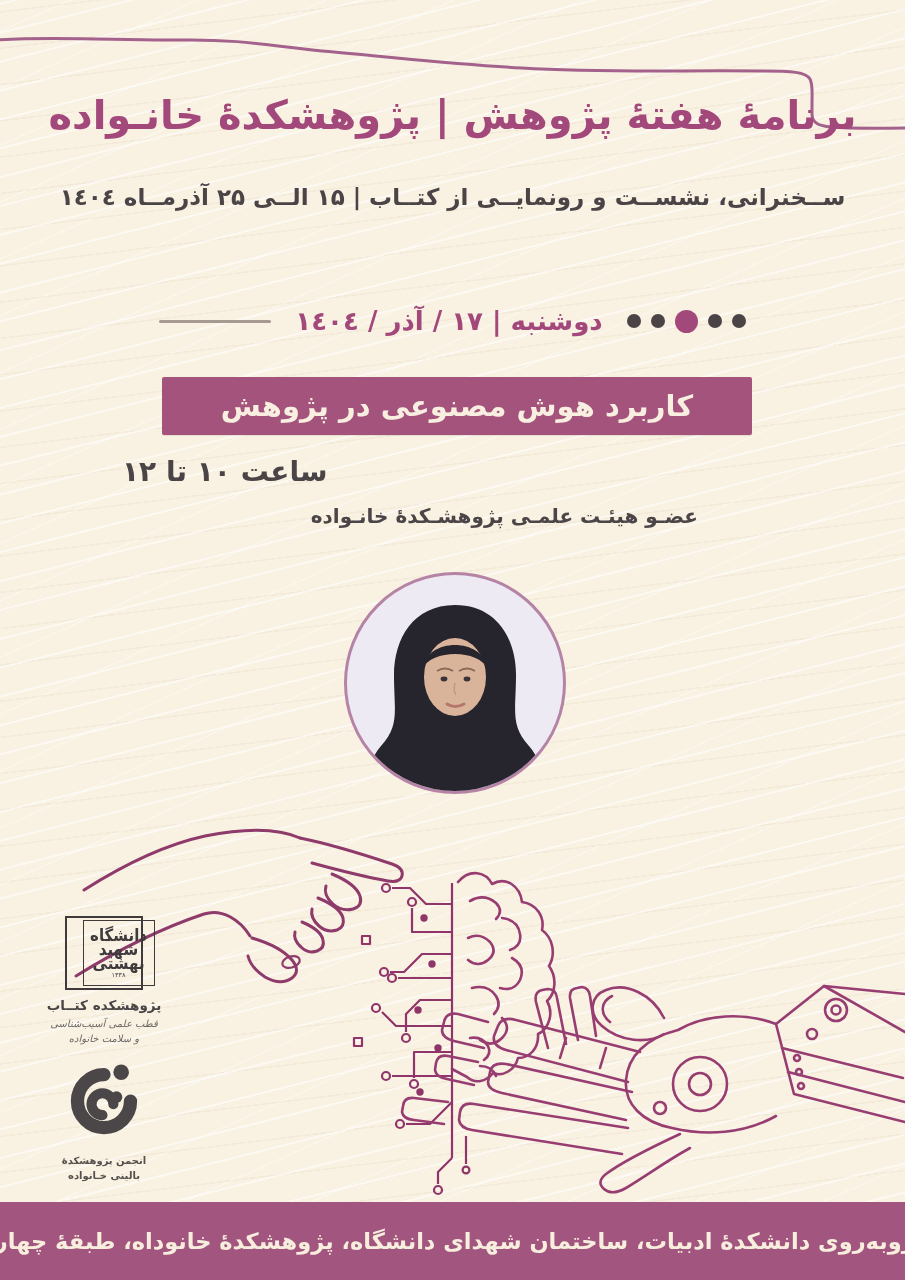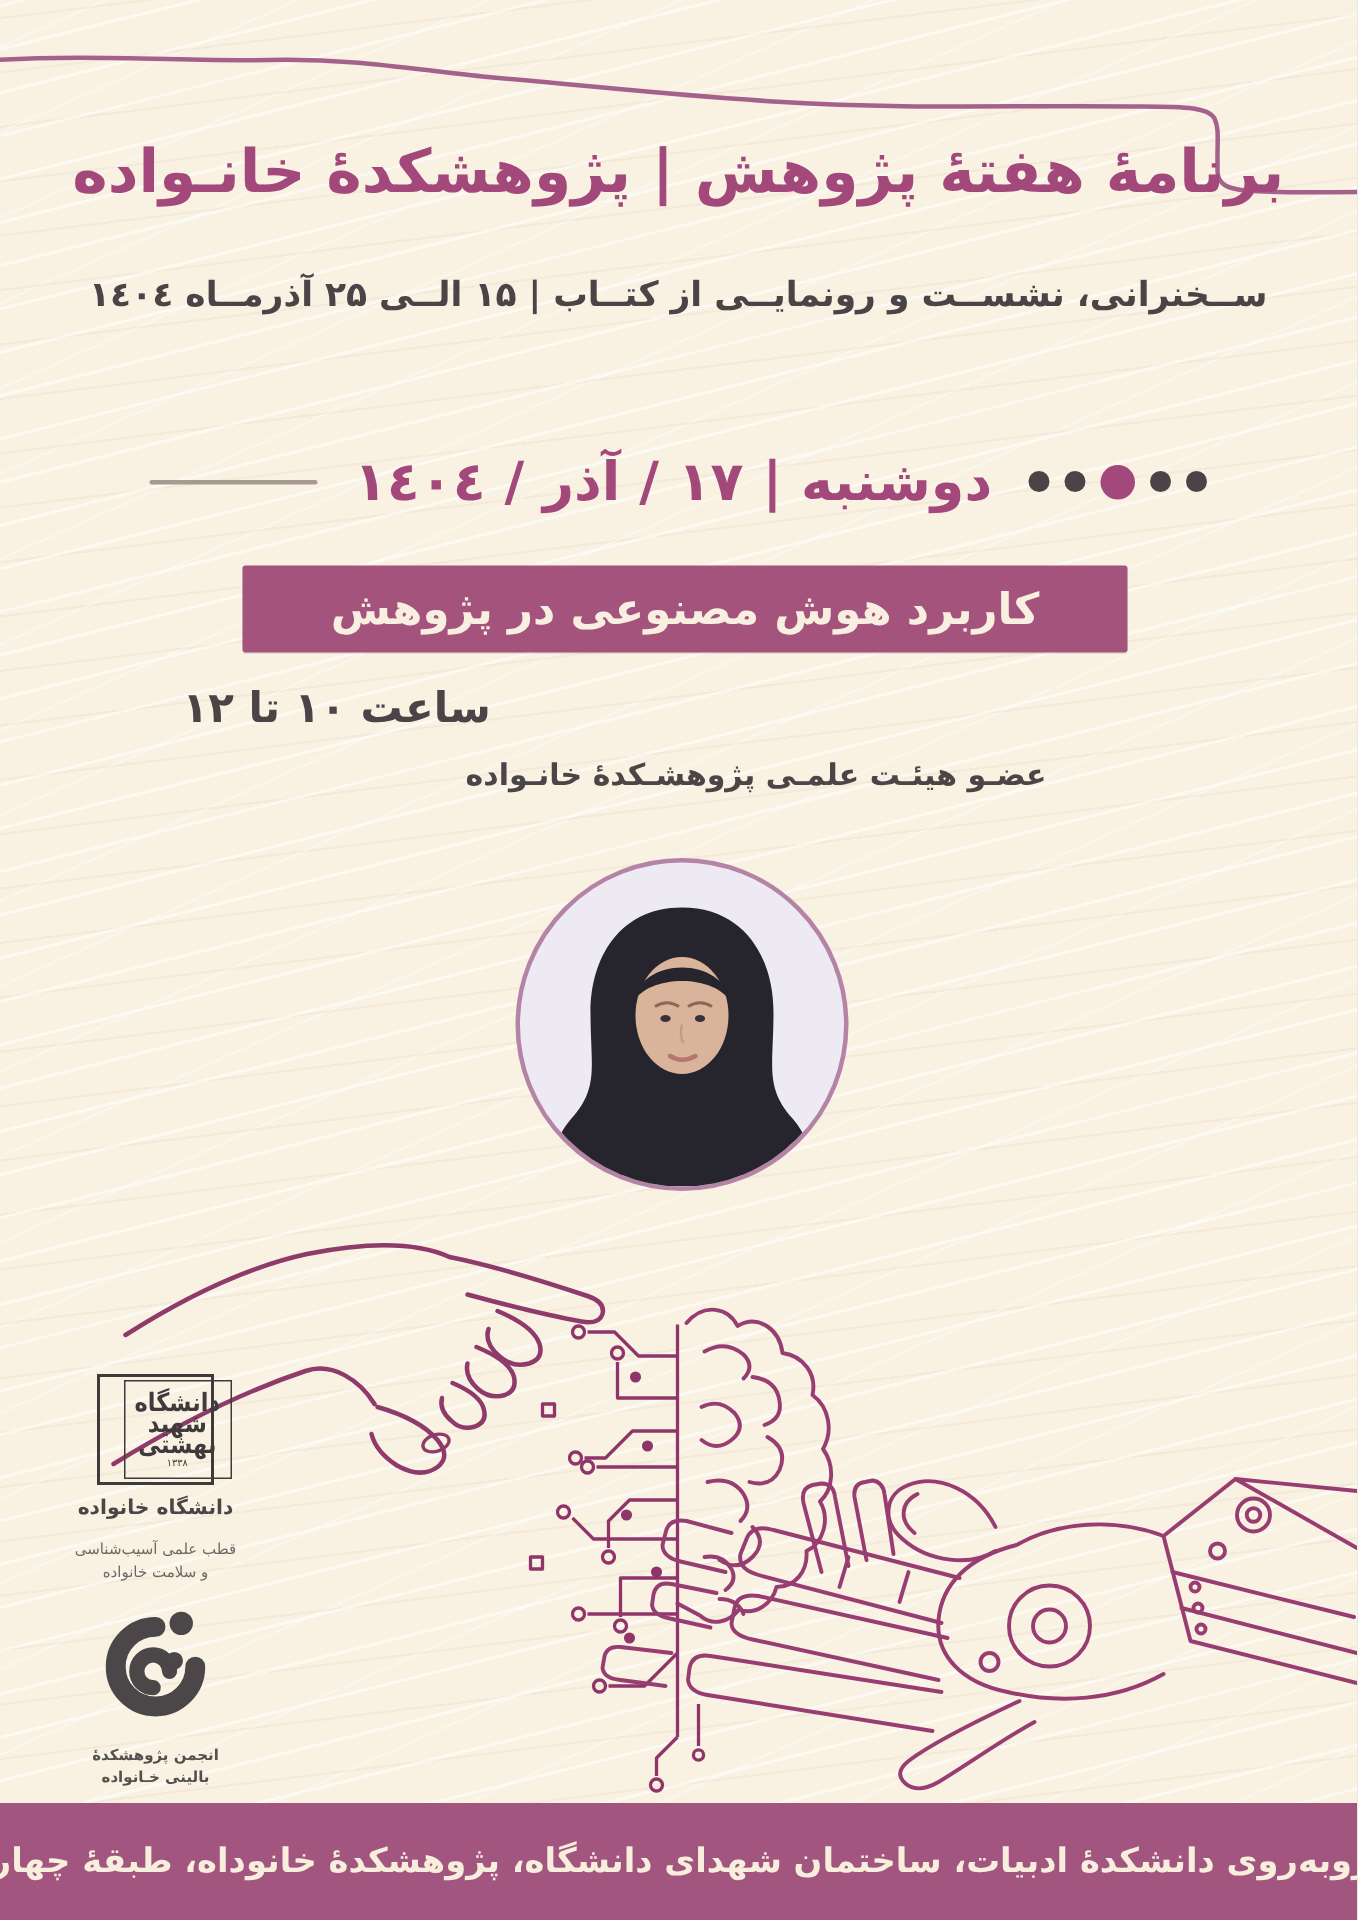--- a/index.html
+++ b/index.html
@@ -26,21 +26,21 @@
     color:#4a4447;font-size:23px;font-weight:bold;
   }
   
   .date-row{
     top:296px;left:0;width:100%;height:50px;
     display:flex;justify-content:center;align-items:center;gap:24px;
   }
   .dots{display:flex;align-items:center;gap:10px;}
   .dot-s{width:14px;height:14px;border-radius:50%;background:#4a4447;}
   .dot-b{width:23px;height:23px;border-radius:50%;background:#a3487b;}
-  .date-text{color:#a3487b;font-size:36px;font-weight:bold;white-space:nowrap;}
+  .date-text{color:#a3487b;font-size:26px;font-weight:bold;white-space:nowrap;}
   .date-rule{width:112px;height:3px;background:#a79a91;border-radius:2px;}
   
   .banner{
     top:377px;left:162px;width:590px;height:58px;border-radius:2px;
     background:#a4537d;display:flex;align-items:center;justify-content:center;
     box-shadow:0 1px 0 rgba(0,0,0,.08);
     text-align:right;
   }
   .banner span{color:#f8efe1;font-size:29px;font-weight:bold;}
   
@@ -61,21 +61,21 @@
     display:flex;flex-direction:column;align-items:center;justify-content:center;
     padding:2px;box-sizing:content-box;
   }
   .uni-box .inner{
     border:1px solid #3f3b3c;width:100%;height:100%;
     display:flex;flex-direction:column;align-items:center;justify-content:center;line-height:.95;margin-left:29px;
   }
   .uni-cal{font-weight:bold;font-size:15px;transform:scaleY(1.12);}
   .uni-year{font-size:6.5px;letter-spacing:2px;margin-top:2px;}
   .uni-institute{margin-top:7px;font-size:13.5px;font-weight:bold;color:#4a4546;}
-  .uni-pole{margin-top:14px;font-size:10px;line-height:1.45;color:#6e6965;}
+  .uni-pole{margin-top:4px;font-size:10px;line-height:1.45;color:#6e6965;font-style:italic;}
   .assoc-logo{margin-top:16px;}
   .assoc-name{margin-top:2px;font-size:10px;font-weight:bold;line-height:1.45;color:#55504e;}
   
   .footer{
     left:0;bottom:0;width:100%;height:78px;background:#a2557e;
     display:flex;align-items:center;justify-content:center;gap:12px;z-index:5;
   }
   .footer .addr{color:#f7eedd;font-size:22.5px;font-weight:bold;white-space:nowrap;}
 </style>
 </head>
@@ -214,21 +214,21 @@
 
   <div class="abs logos">
     <div class="uni-box">
       <div class="inner">
         <div class="uni-cal">دانشگاه</div>
         <div class="uni-cal">شهید</div>
         <div class="uni-cal">بهشتی</div>
         <div class="uni-year">١٣٣٨</div>
       </div>
     </div>
-    <div class="uni-institute">دانشگاه خانواده</div>
+    <div class="uni-institute">پژوهشکده کتــاب</div>
     <div class="uni-pole">
       <div>قطب علمی آسیب‌شناسی</div>
       <div>و سلامت خانواده</div>
     </div>
     <svg class="assoc-logo" viewBox="0 0 100 110" width="78" height="86">
       <path d="M50,16 A34,34 0 1 0 84,50" fill="none" stroke="#4b4647" stroke-width="17" stroke-linecap="round"></path>
       <circle cx="72" cy="13" r="10" fill="#4b4647"></circle>
       <path d="M62,54 A14,14 0 1 0 48,68" fill="none" stroke="#4b4647" stroke-width="13" stroke-linecap="round"></path>
       <circle cx="66" cy="45" r="7.5" fill="#4b4647"></circle>
     </svg>

